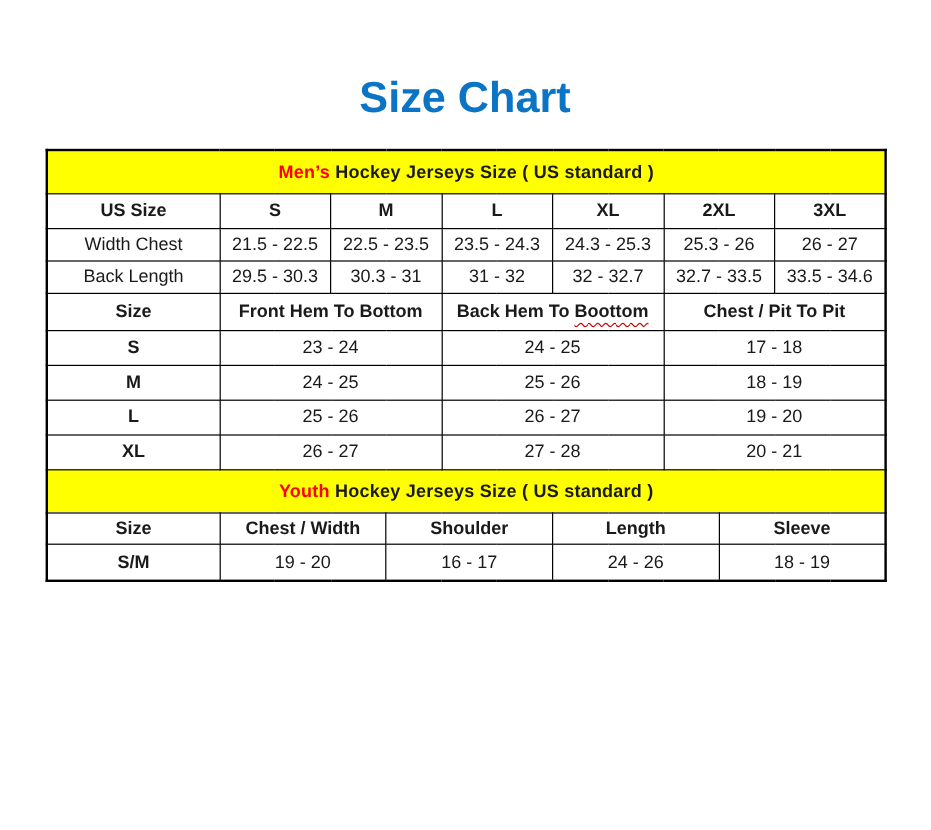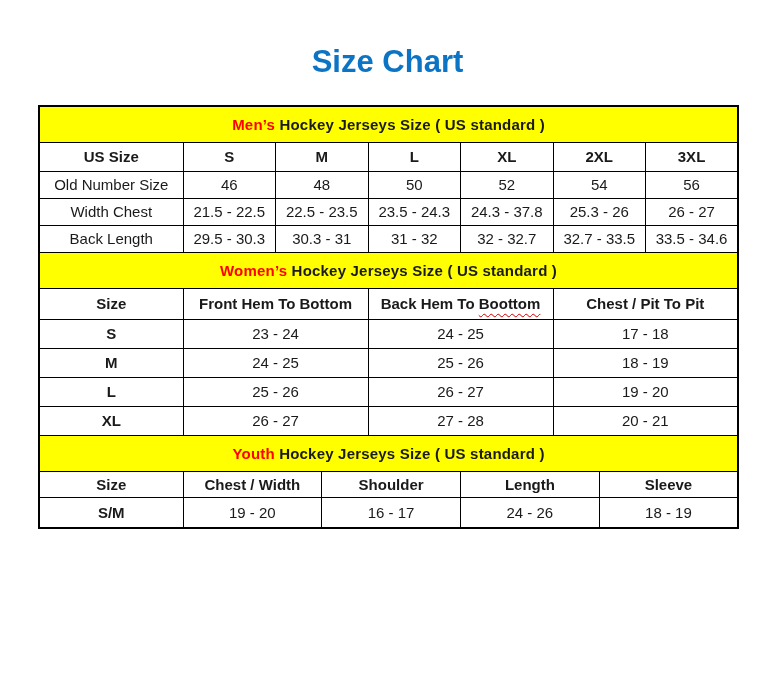--- a/index.html
+++ b/index.html
@@ -10,25 +10,25 @@
   }
   * { box-sizing: border-box; }
   html, body { margin: 0; padding: 0; background: #ffffff; }
   body {
     width: 776px; height: 692px;
     font-family: "Liberation Sans", sans-serif;
     color: #1a1a1a;
   }
   .page { position: relative; width: 776px; height: 692px; overflow: hidden; background: #fff; }
   .title {
-    padding-top: 43px;
+    padding-top: 62px;
     width: 699px;
     margin-left: 38px;
     text-align: center;
-    font-size: 31px;
+    font-size: 36px;
     font-weight: bold;
     color: var(--blue);
     line-height: 38px;
   }
   table.chart {
     margin-left: 38px;
     margin-top: 24px;
     width: 699px;
     table-layout: fixed;
     border-collapse: collapse;
@@ -90,48 +90,36 @@
         <tr style="height: 29px;">
           <td class="hdr">US Size</td>
           <td class="hdr" colspan="2">S</td>
           <td class="hdr" colspan="2">M</td>
           <td class="hdr" colspan="2">L</td>
           <td class="hdr" colspan="2">XL</td>
           <td class="hdr" colspan="2">2XL</td>
           <td class="hdr" colspan="2">3XL</td>
         </tr>
         <tr style="height: 27px;">
-          <td>Old Number Size</td>
-          <td colspan="2">46</td>
-          <td colspan="2">48</td>
-          <td colspan="2">50</td>
-          <td colspan="2">52</td>
-          <td colspan="2">54</td>
-          <td colspan="2">56</td>
-        </tr>
-        <tr style="height: 27px;">
           <td>Width Chest</td>
           <td colspan="2">21.5 - 22.5</td>
           <td colspan="2">22.5 - 23.5</td>
           <td colspan="2">23.5 - 24.3</td>
-          <td colspan="2">24.3 - 37.8</td>
+          <td colspan="2">24.3 - 25.3</td>
           <td colspan="2">25.3 - 26</td>
           <td colspan="2">26 - 27</td>
         </tr>
         <tr style="height: 27px;">
           <td>Back Length</td>
           <td colspan="2">29.5 - 30.3</td>
           <td colspan="2">30.3 - 31</td>
           <td colspan="2">31 - 32</td>
           <td colspan="2">32 - 32.7</td>
           <td colspan="2">32.7 - 33.5</td>
           <td colspan="2">33.5 - 34.6</td>
-        </tr>
-        <tr>
-          <td colspan="13" class="banner"><span class="hl">Women’s</span><span> Hockey Jerseys Size ( US standard )</span></td>
         </tr>
         <tr style="height: 31px;">
           <td class="hdr">Size</td>
           <td class="hdr" colspan="4">Front Hem To Bottom</td>
           <td class="hdr" colspan="4">Back Hem To <span class="squiggle">Boottom</span></td>
           <td class="hdr" colspan="4">Chest / Pit To Pit</td>
         </tr>
         <tr style="height: 29px;">
           <td class="lbl-bold">S</td>
           <td colspan="4">23 - 24</td>

